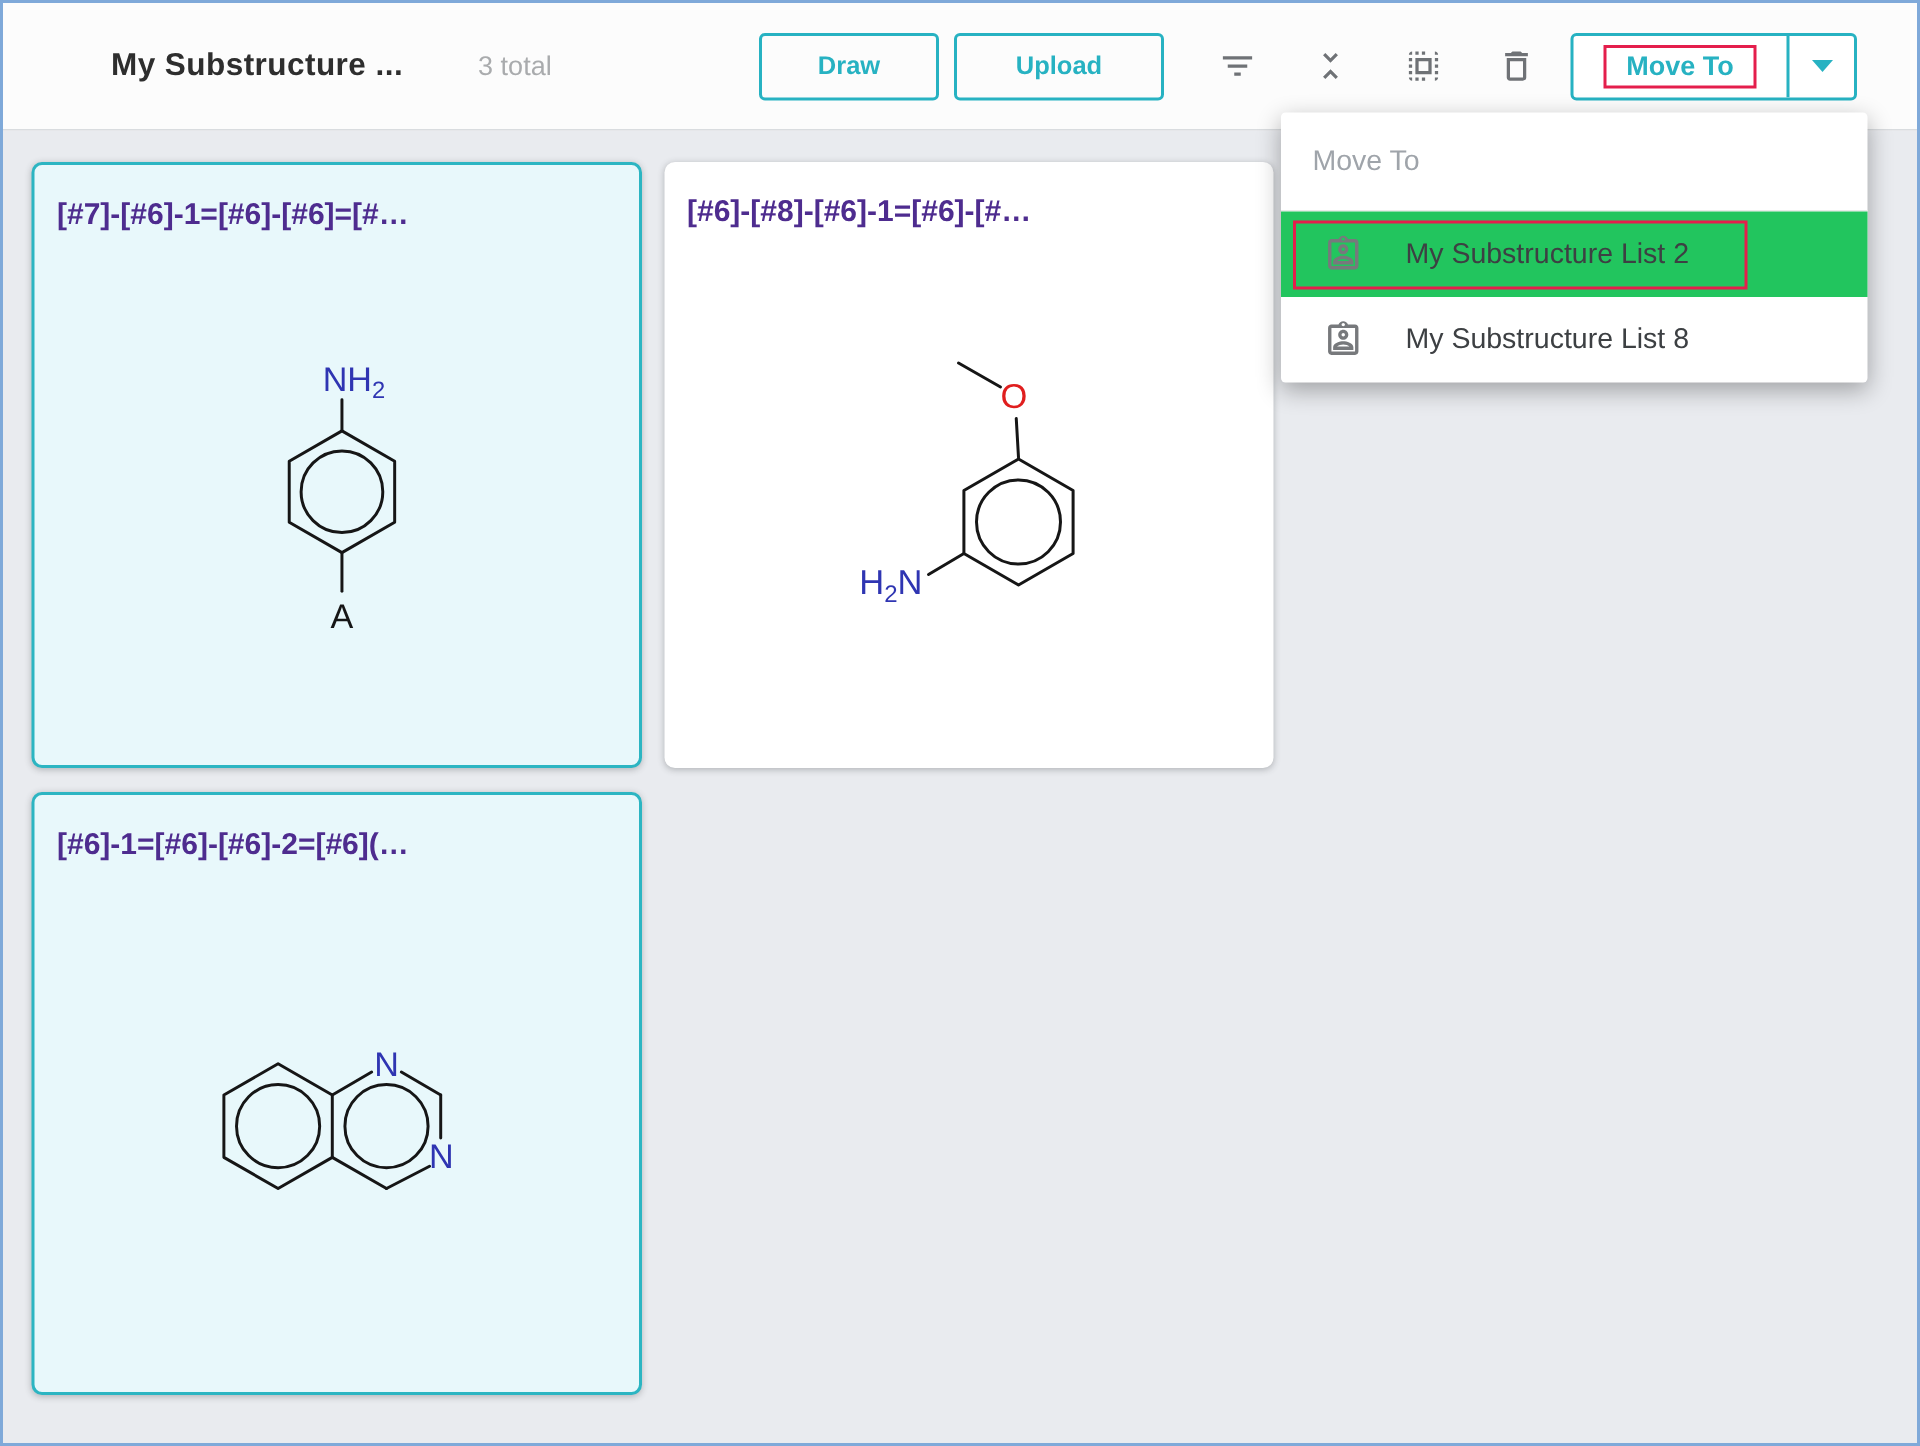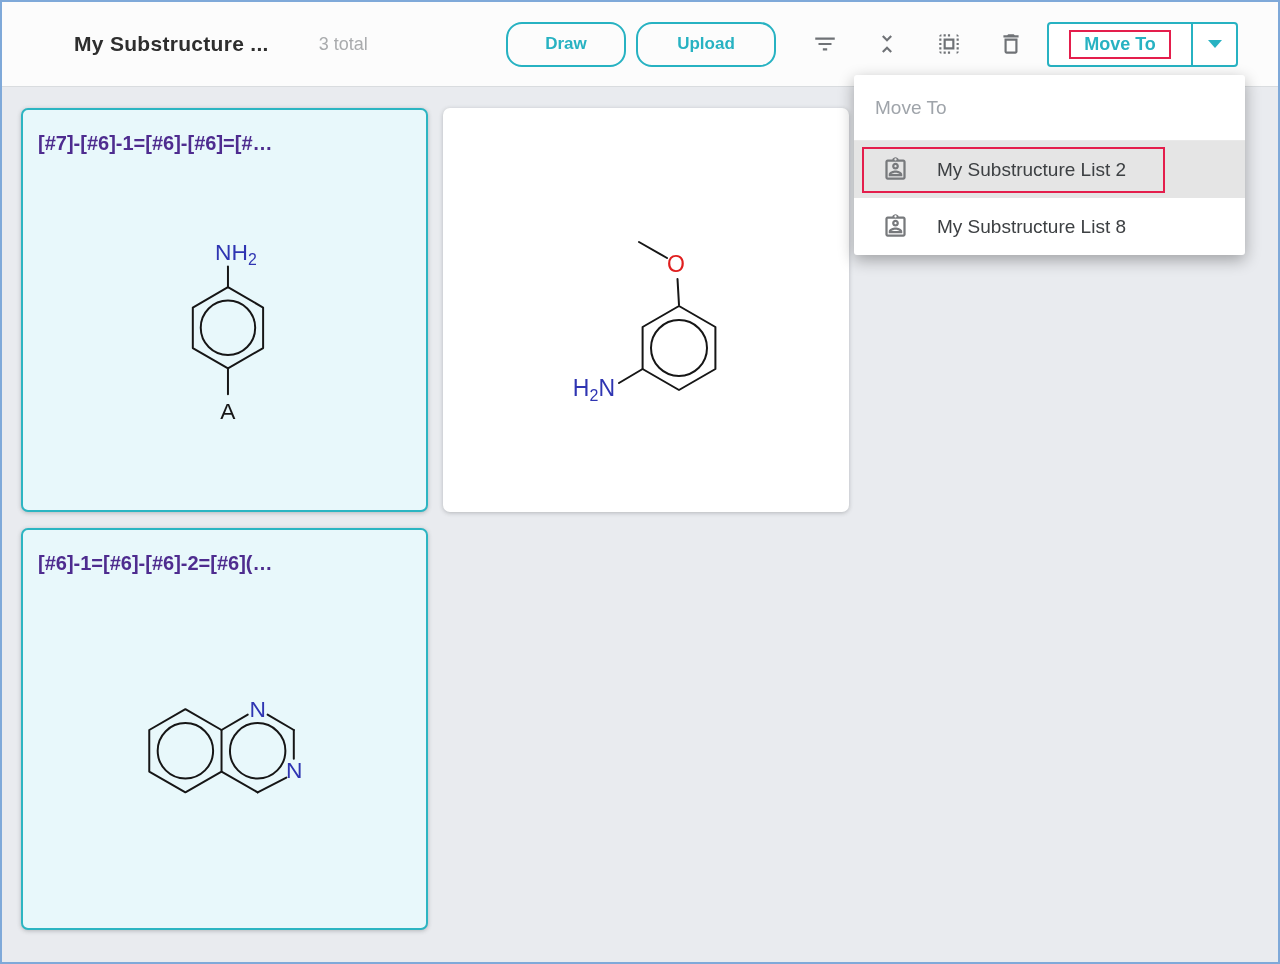--- a/index.html
+++ b/index.html
@@ -14,21 +14,21 @@
   *{box-sizing:border-box;}
   body{margin:0;background:#ffffff;font-family:"Liberation Sans",sans-serif;}
   .frame{position:relative;width:1280px;height:964px;border:2px solid #7fa9d9;background:#e9ebef;overflow:hidden;}
 
   
   .header{position:absolute;top:0;left:0;width:100%;height:85px;background:#fcfcfc;
           border-bottom:1px solid #d9dcdf;display:flex;align-items:center;z-index:5;}
   .title{margin-left:72px;font-size:21px;font-weight:bold;color:#2e2e2e;letter-spacing:.3px;white-space:nowrap;}
   .count{margin-left:50px;font-size:18px;color:#a9abad;white-space:nowrap;}
   .spacer{flex:1;}
-  .btn{height:45px;border:2px solid var(--teal);border-radius:16px;background:transparent;
+  .btn{height:45px;border:2px solid var(--teal);border-radius:4px;background:transparent;
        color:var(--teal);font-weight:bold;font-size:17px;font-family:inherit;cursor:pointer;}
   .btn-draw{width:120px;}
   .btn-upload{width:140px;margin-left:10px;}
   .iconbtn{width:26px;height:26px;margin-left:36px;background:none;border:none;padding:0;cursor:pointer;line-height:0;}
   .iconbtn:first-of-type{margin-left:32px;}
   .iconbtn svg{width:26px;height:26px;fill:var(--icon);}
   .split{display:flex;margin-left:23px;margin-right:40px;height:45px;border:2px solid var(--teal);
          border-radius:4px;background:#fff;overflow:hidden;}
   .split-main{width:142px;display:flex;align-items:center;justify-content:center;
               border:none;background:none;cursor:pointer;padding:0;}
@@ -52,21 +52,21 @@
   .atom{font-family:"Liberation Sans",sans-serif;font-size:23px;}
   .sub{font-size:16px;}
 
   
   .menu{position:absolute;left:852px;top:73px;width:391px;background:#fff;border-radius:3px;
         box-shadow:0 5px 16px rgba(0,0,0,.32);z-index:30;}
   .menu-header{height:66px;display:flex;align-items:center;padding-left:21px;color:#9fa4aa;
                font-size:19px;border-bottom:1px solid #e9e9e9;}
   .menu-item{height:57px;display:flex;align-items:center;padding-left:28px;font-size:19px;
              color:#3d4043;cursor:pointer;position:relative;}
-  .menu-item.hl{background:#e5e5e5;}
+  .menu-item.hl{background:#22c55e;}
   .menu-item svg{width:27px;height:27px;fill:#77797c;flex:0 0 auto;}
   .mi-label{margin-left:28px;white-space:nowrap;}
   .menu-redbox{position:absolute;left:8px;top:6px;width:303px;height:46px;border:2px solid var(--red);
                pointer-events:none;}
 </style>
 </head>
 <body>
 
 <div class="frame">
 
@@ -119,20 +119,21 @@
         <circle class="bond" cx="207" cy="220" r="27.5"></circle>
       </g>
       <line class="bond" x1="207" y1="158" x2="207" y2="179"></line>
       <line class="bond" x1="207" y1="261" x2="207" y2="287"></line>
       <text class="atom" x="194" y="152" fill="#2f35b2"><tspan>NH</tspan><tspan class="sub" dy="5">2</tspan></text>
       <text class="atom" x="207" y="312" text-anchor="middle" fill="#161616"><tspan>A</tspan></text>
     </svg>
   </div>
 
   <div class="card card-2">
+    <div class="smarts">[#6]-[#8]-[#6]-1=[#6]-[#…</div>
     <svg class="mol" viewBox="0 0 406 404">
       <g>
         <polygon class="bond" points="236,198 272.4,219 272.4,261 236,282 199.6,261 199.6,219"></polygon>
         <circle class="bond" cx="236" cy="240" r="28"></circle>
       </g>
       <line class="bond" x1="196" y1="134" x2="224" y2="150"></line>
       <line class="bond" x1="234.5" y1="171" x2="236" y2="197"></line>
       <line class="bond" x1="199.6" y1="261" x2="176" y2="275"></line>
       <text class="atom" x="233" y="164" text-anchor="middle" fill="#e01e1e"><tspan>O</tspan></text>
       <text class="atom" x="172" y="288" text-anchor="end" fill="#2f35b2"><tspan>H</tspan><tspan class="sub" dy="5">2</tspan><tspan dy="-5">N</tspan></text>

